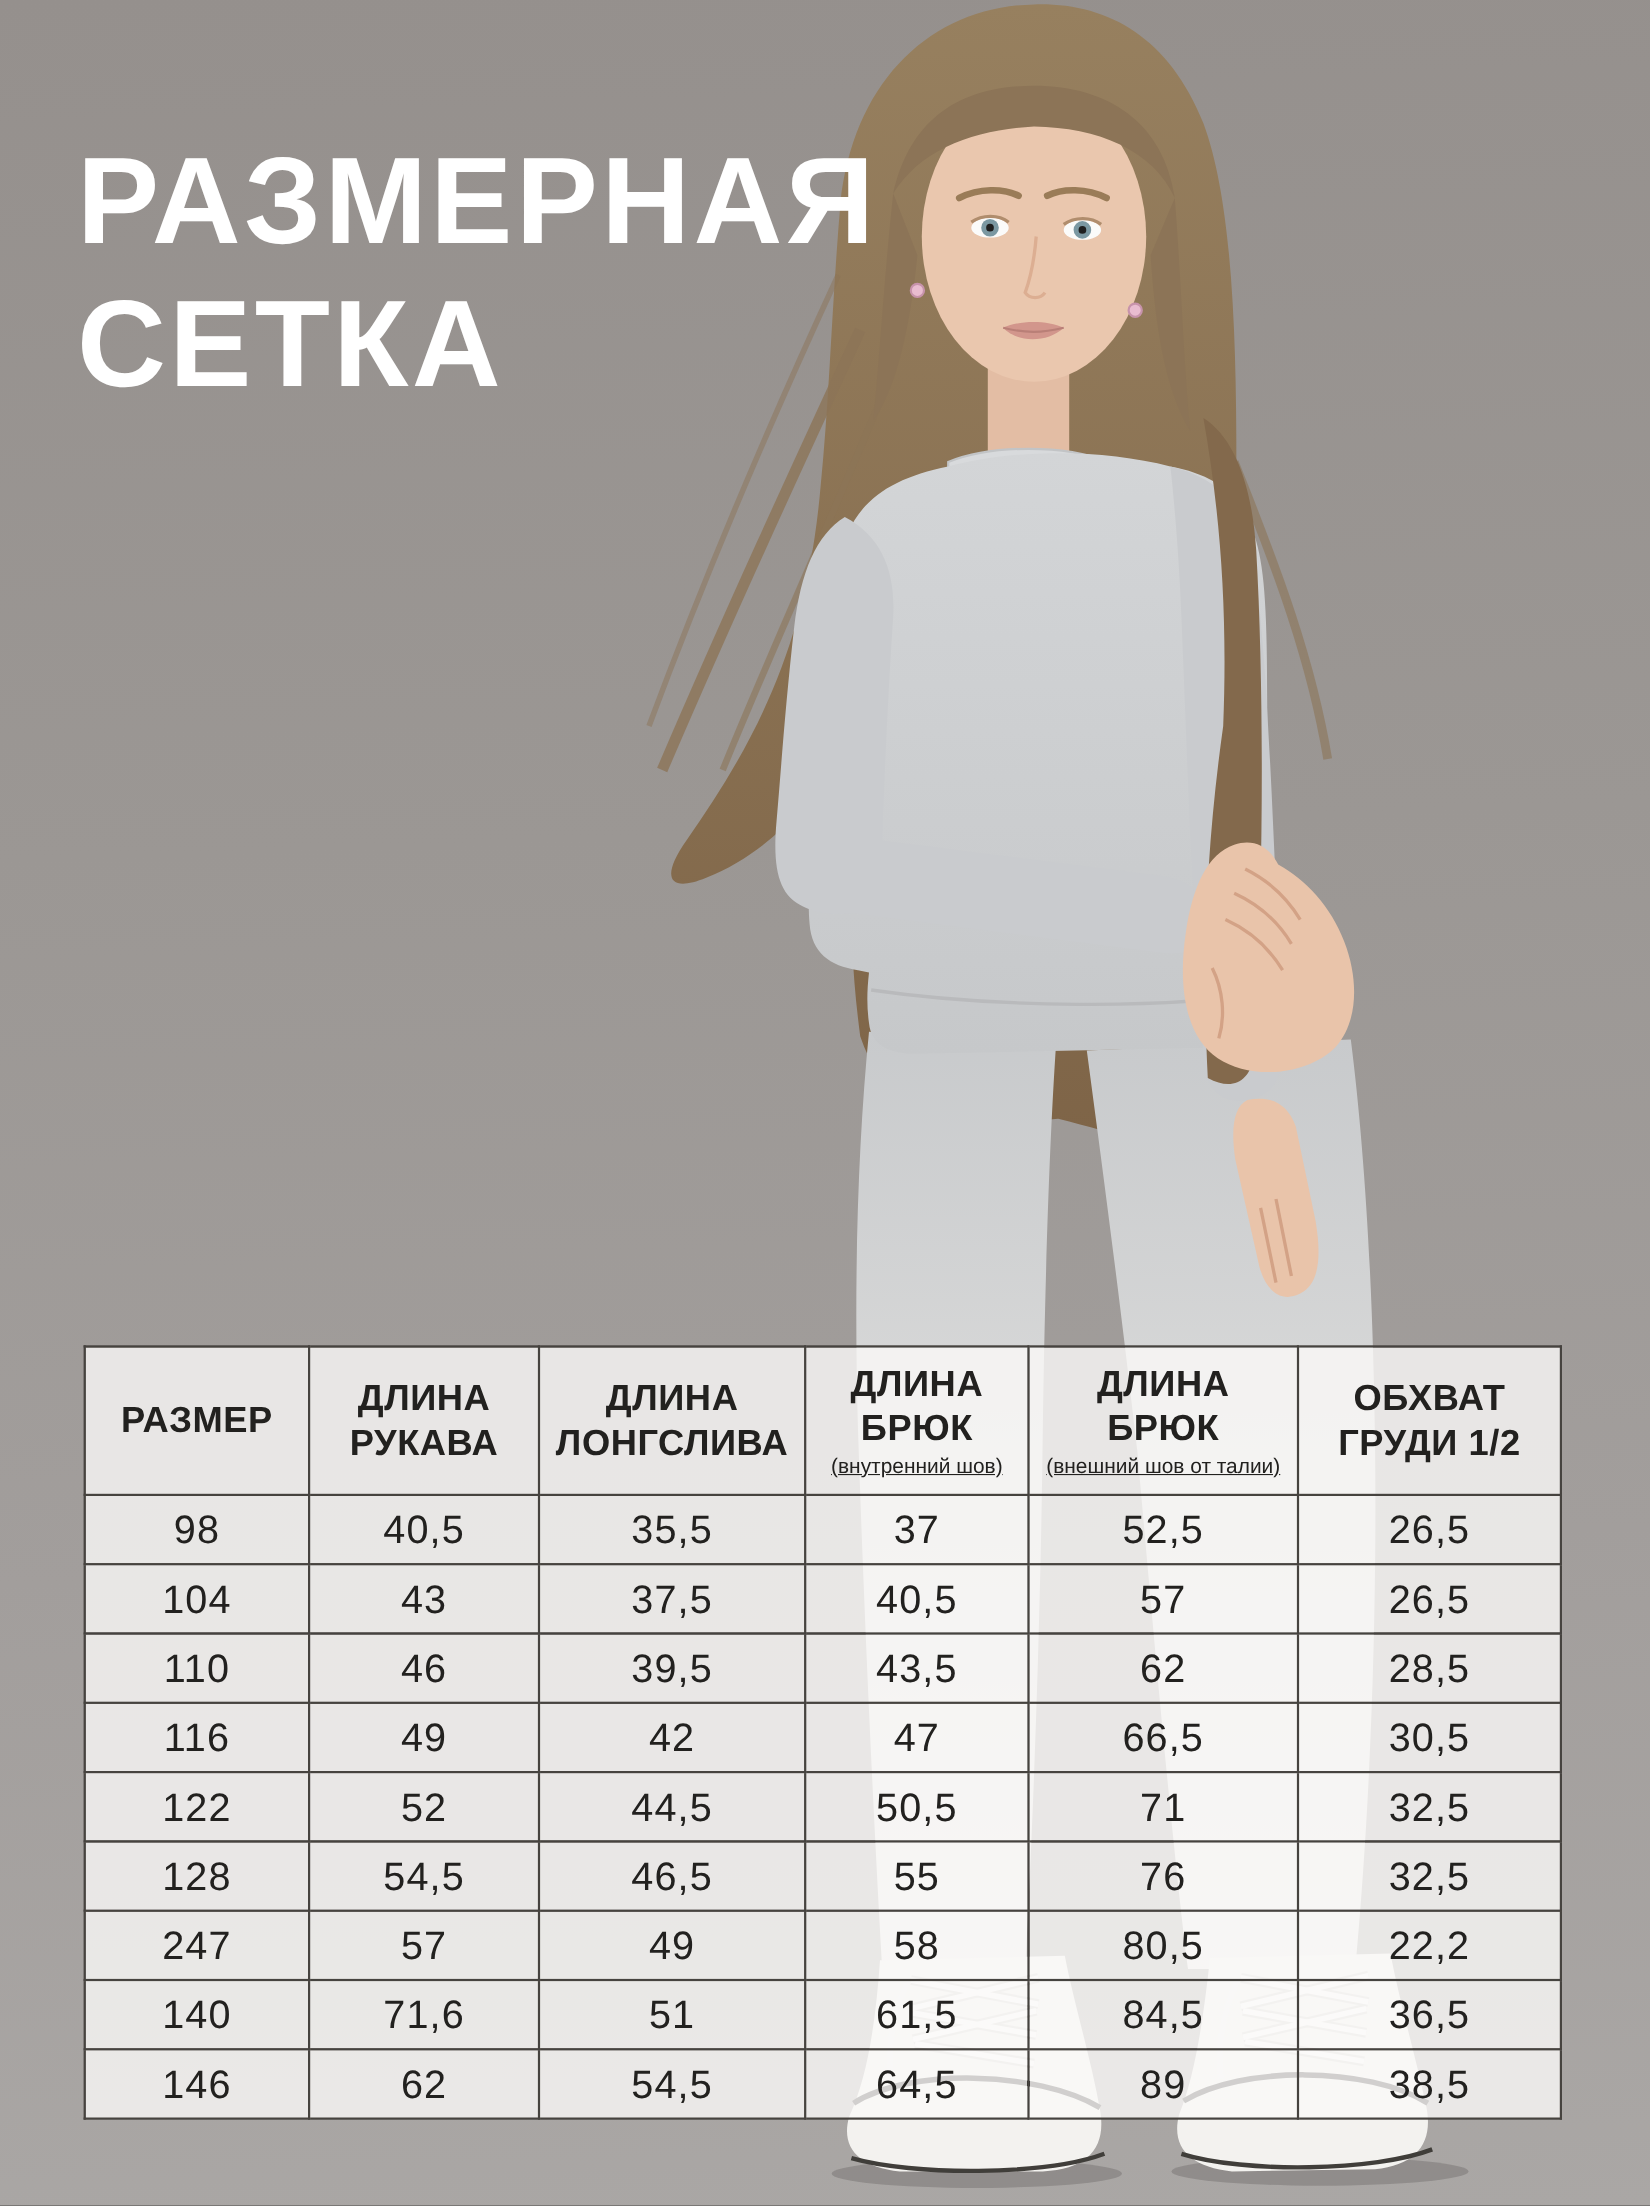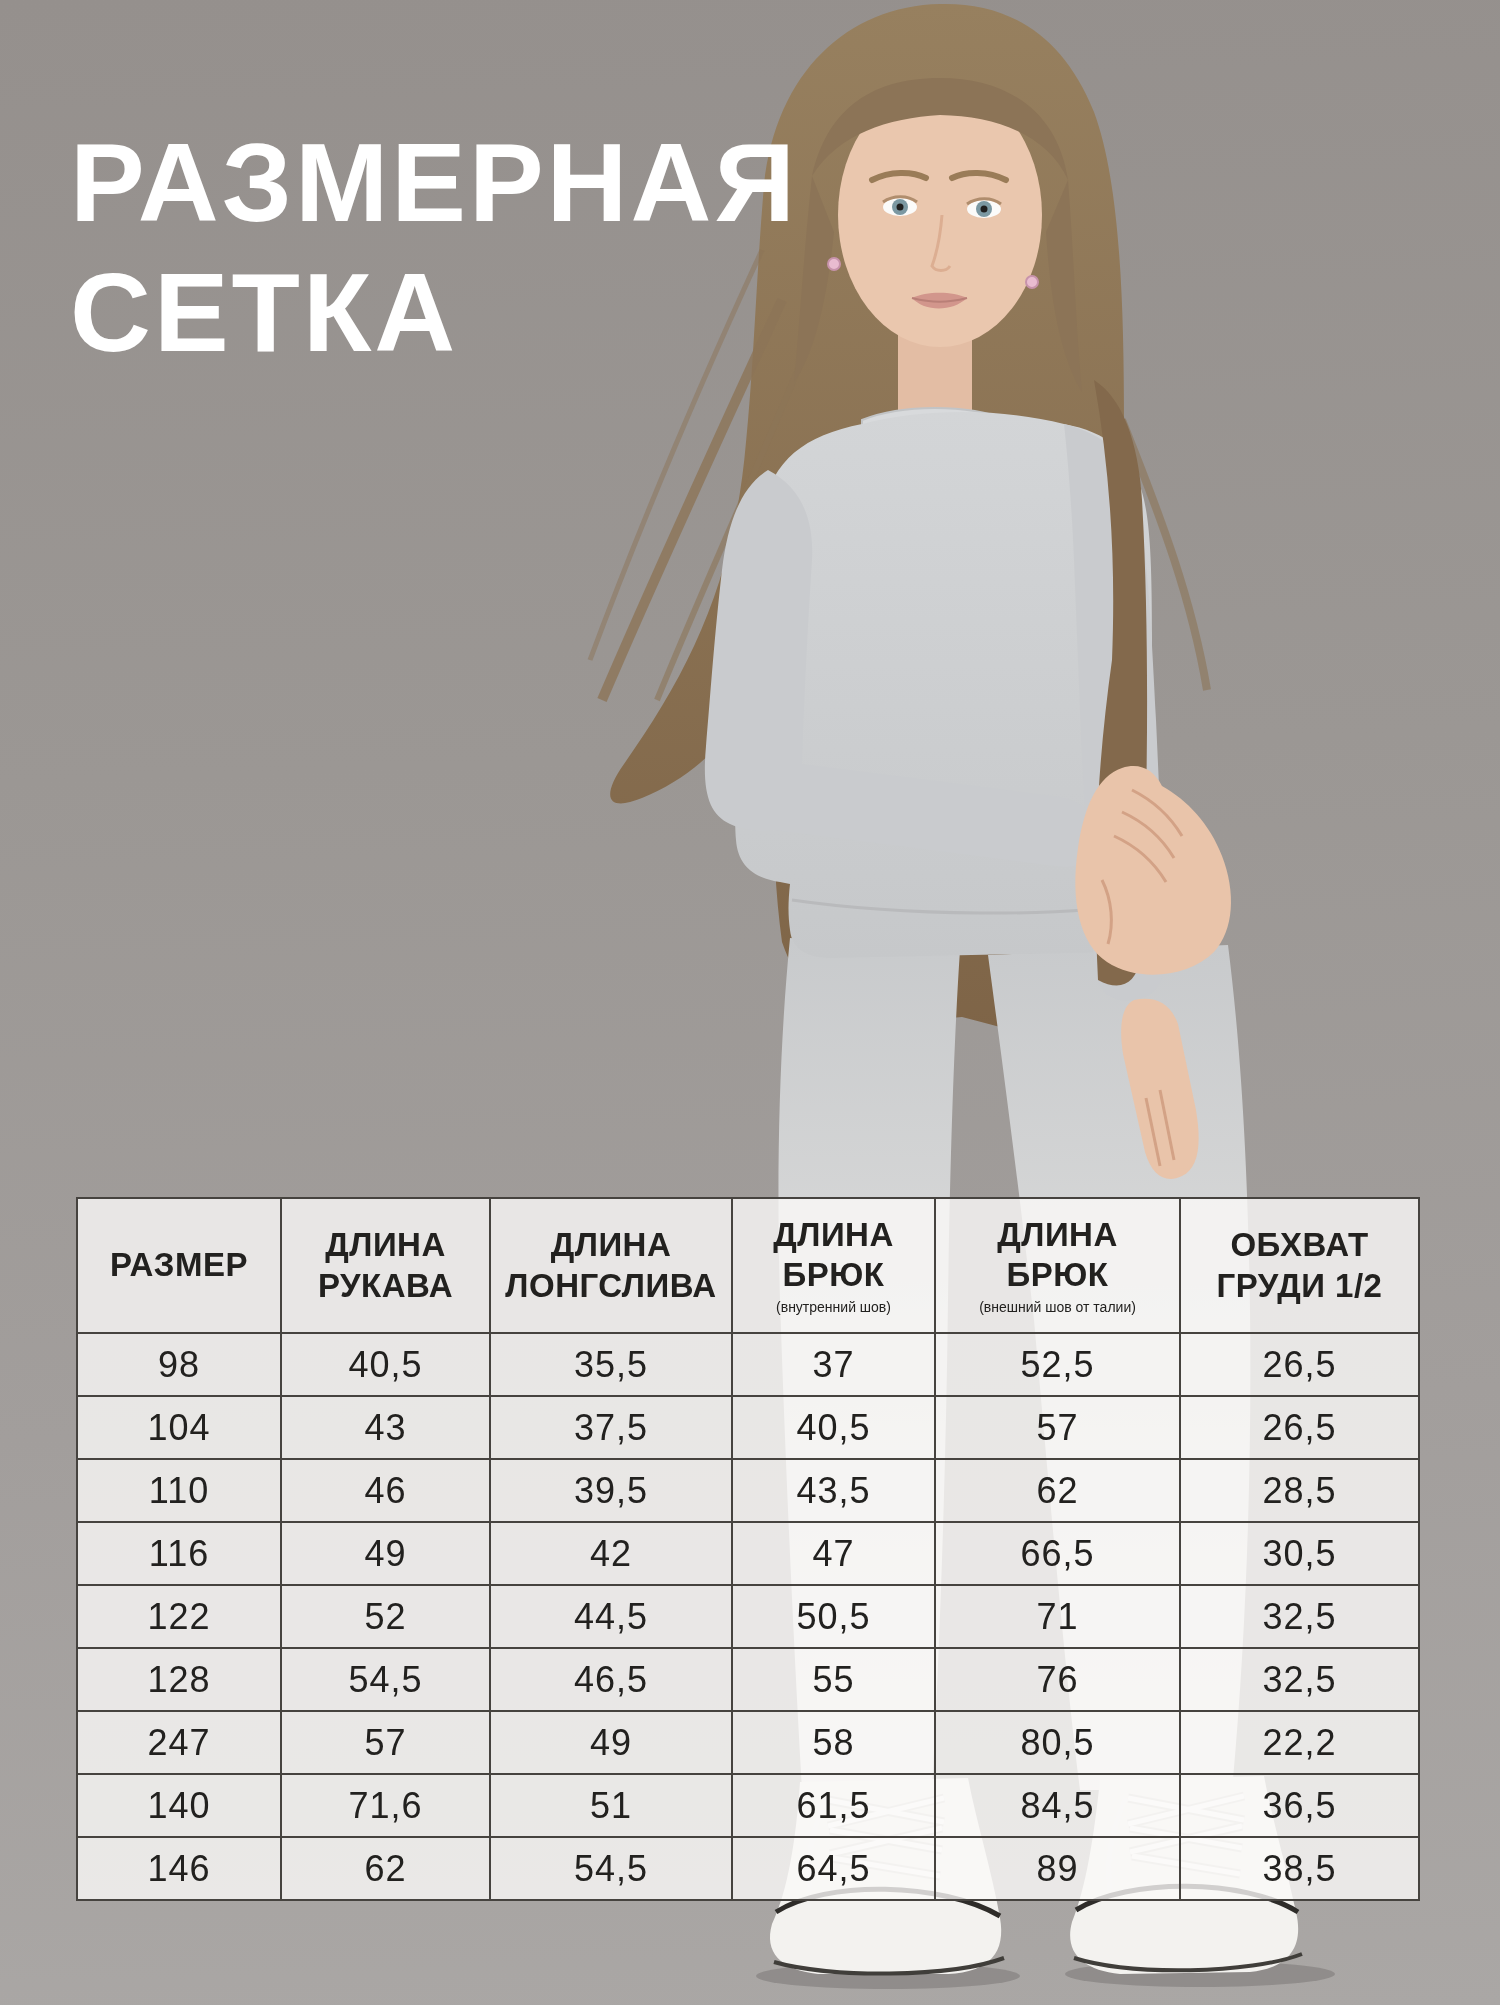--- a/index.html
+++ b/index.html
@@ -9,34 +9,34 @@
     font-family:"Liberation Sans", sans-serif;
   }
   .photo-svg{position:absolute; left:0; top:0; width:1500px; height:2005px;}
   .title-block{
     position:absolute; left:70px; top:118px;
     color:#ffffff; font-weight:700; font-size:112px; line-height:1.16;
     letter-spacing:3px; white-space:nowrap;
   }
   .title-block .tline{display:block;}
   .size-table{
-    position:absolute; left:76px; top:1197px; width:1342px;
+    position:absolute; left:76px; top:1223px; width:1342px;
     border-collapse:collapse; table-layout:fixed;
   }
   .size-table th,.size-table td{
     border:2px solid #46433f;
     background:rgba(250,249,247,0.80);
     text-align:center; vertical-align:middle;
     color:#22211f; padding:0; overflow:hidden;
   }
   .size-table thead tr{height:135px;}
   .size-table tbody tr{height:63px;}
   .size-table th{font-size:33px; font-weight:700; line-height:1.22; letter-spacing:0.5px;}
   .size-table th .hline{display:block;}
-  .size-table th .sub{display:block; font-size:14px; font-weight:400; letter-spacing:0; margin-top:3px;}
+  .size-table th .sub{display:block; font-size:19px; font-weight:400; letter-spacing:0; margin-top:3px;text-decoration:underline;}
   .size-table td{font-size:36px; font-weight:400; letter-spacing:1px;}
 </style>
 </head>
 <body>
 
 <div class="canvas">
 
   <svg class="photo-svg" viewBox="0 0 1500 2005" aria-hidden="true">
     <defs>
       <linearGradient id="shirtGrad" x1="0" y1="0" x2="0" y2="1">

